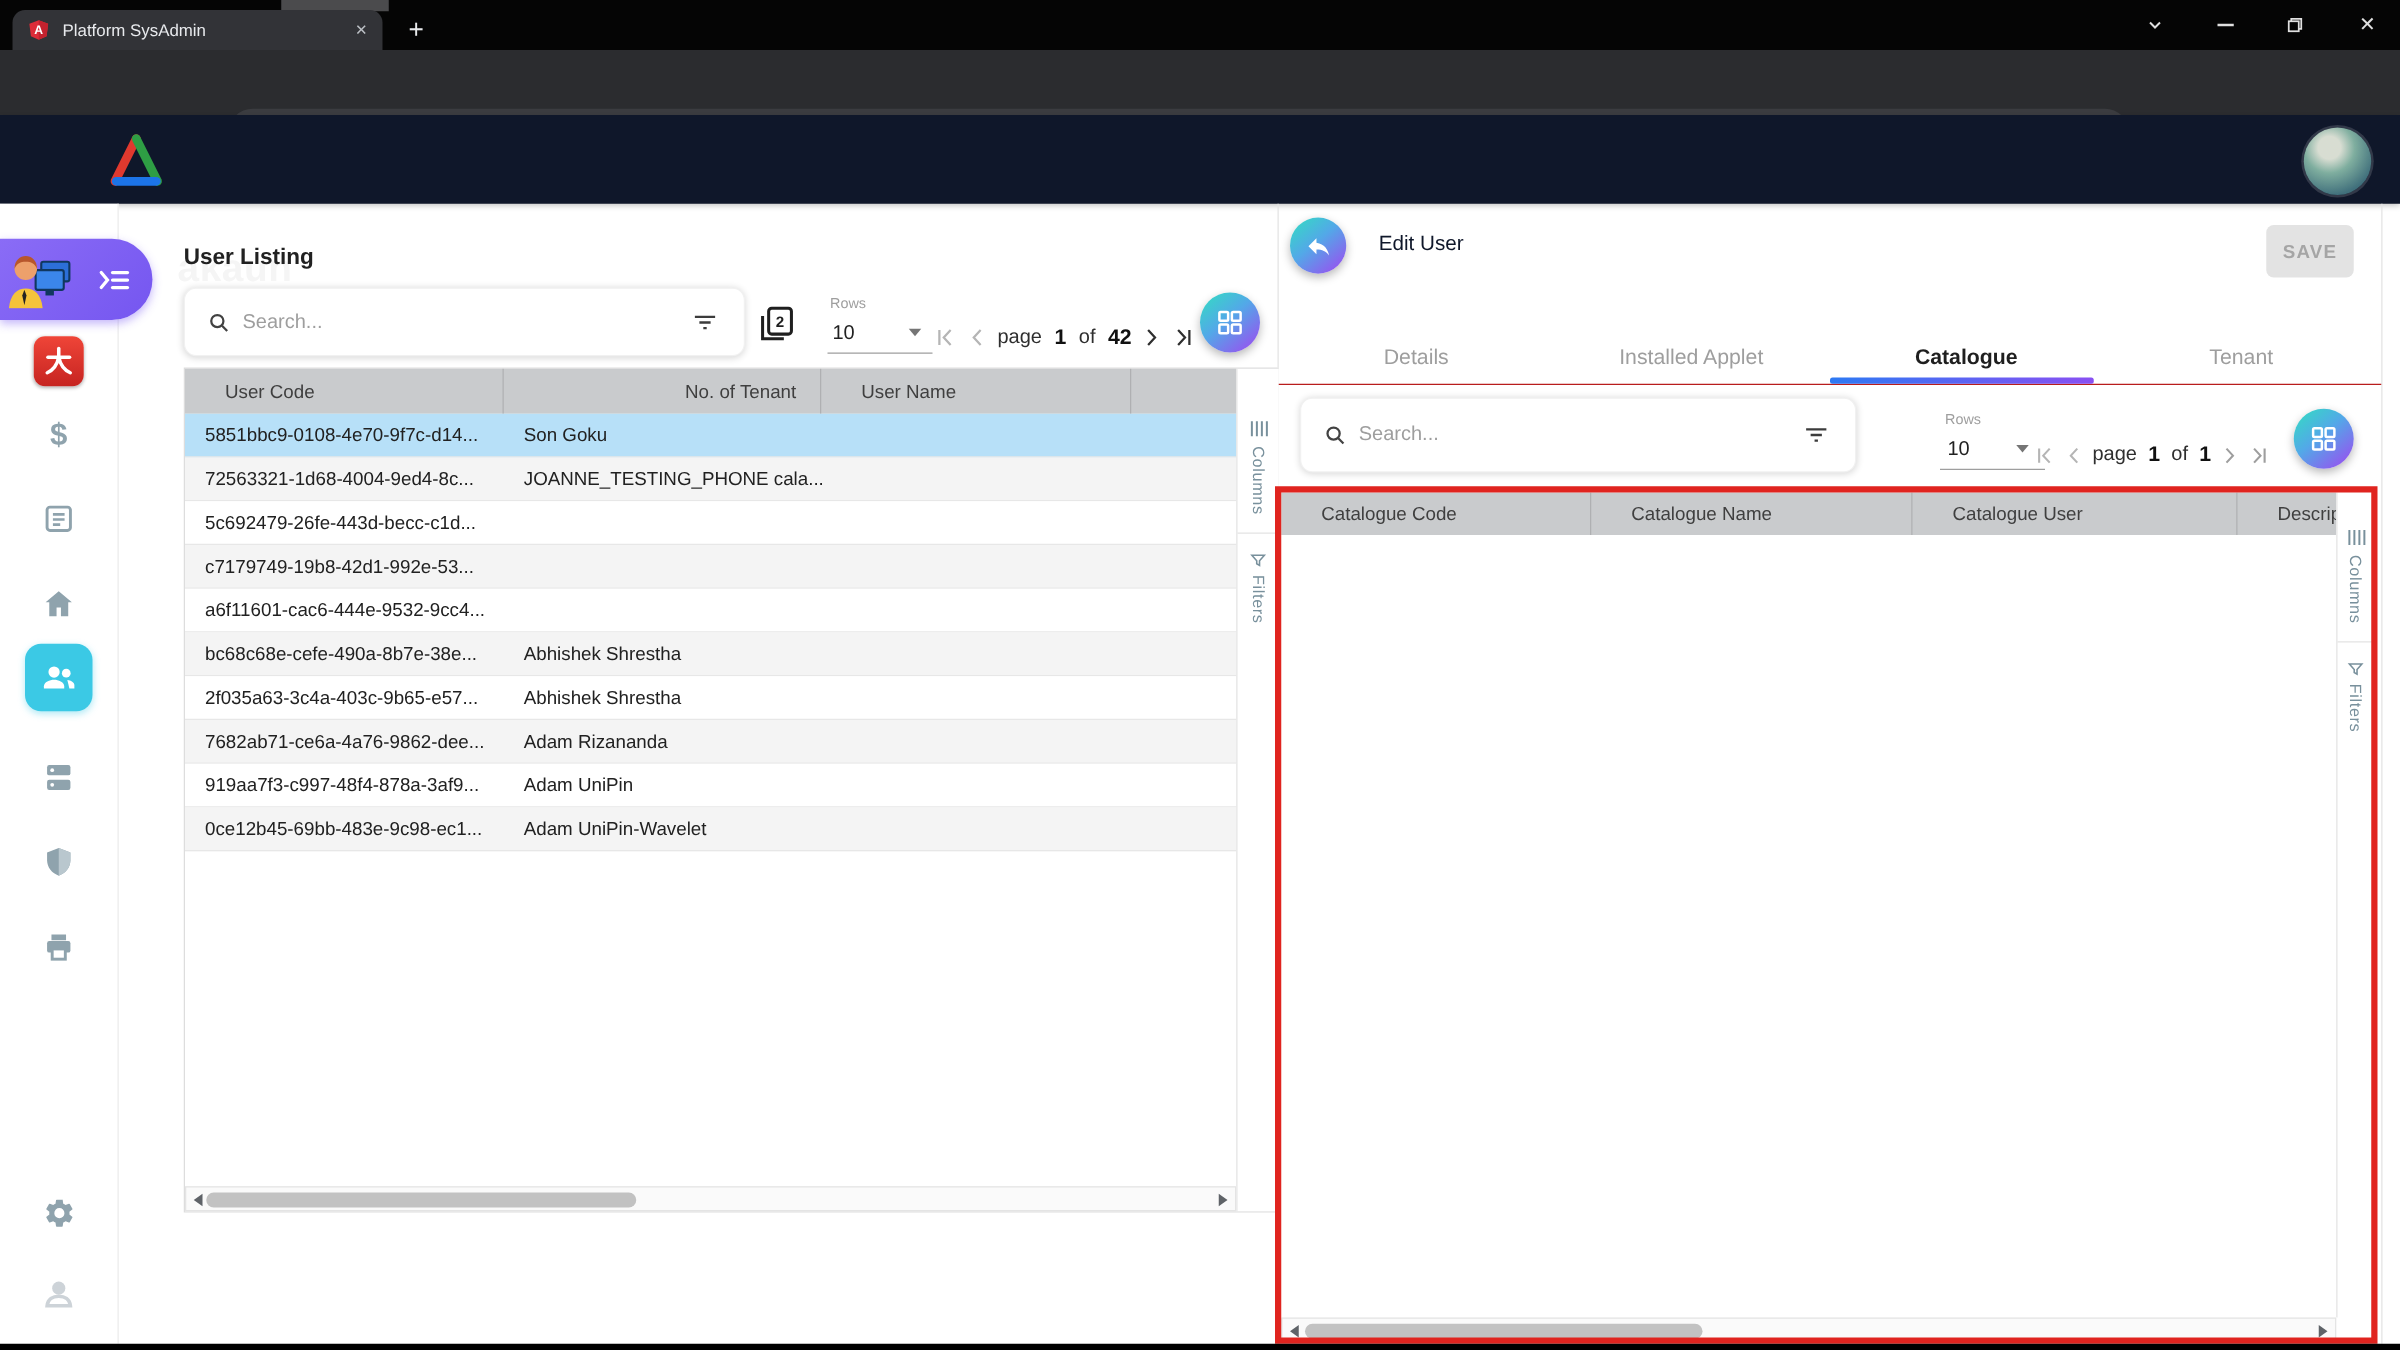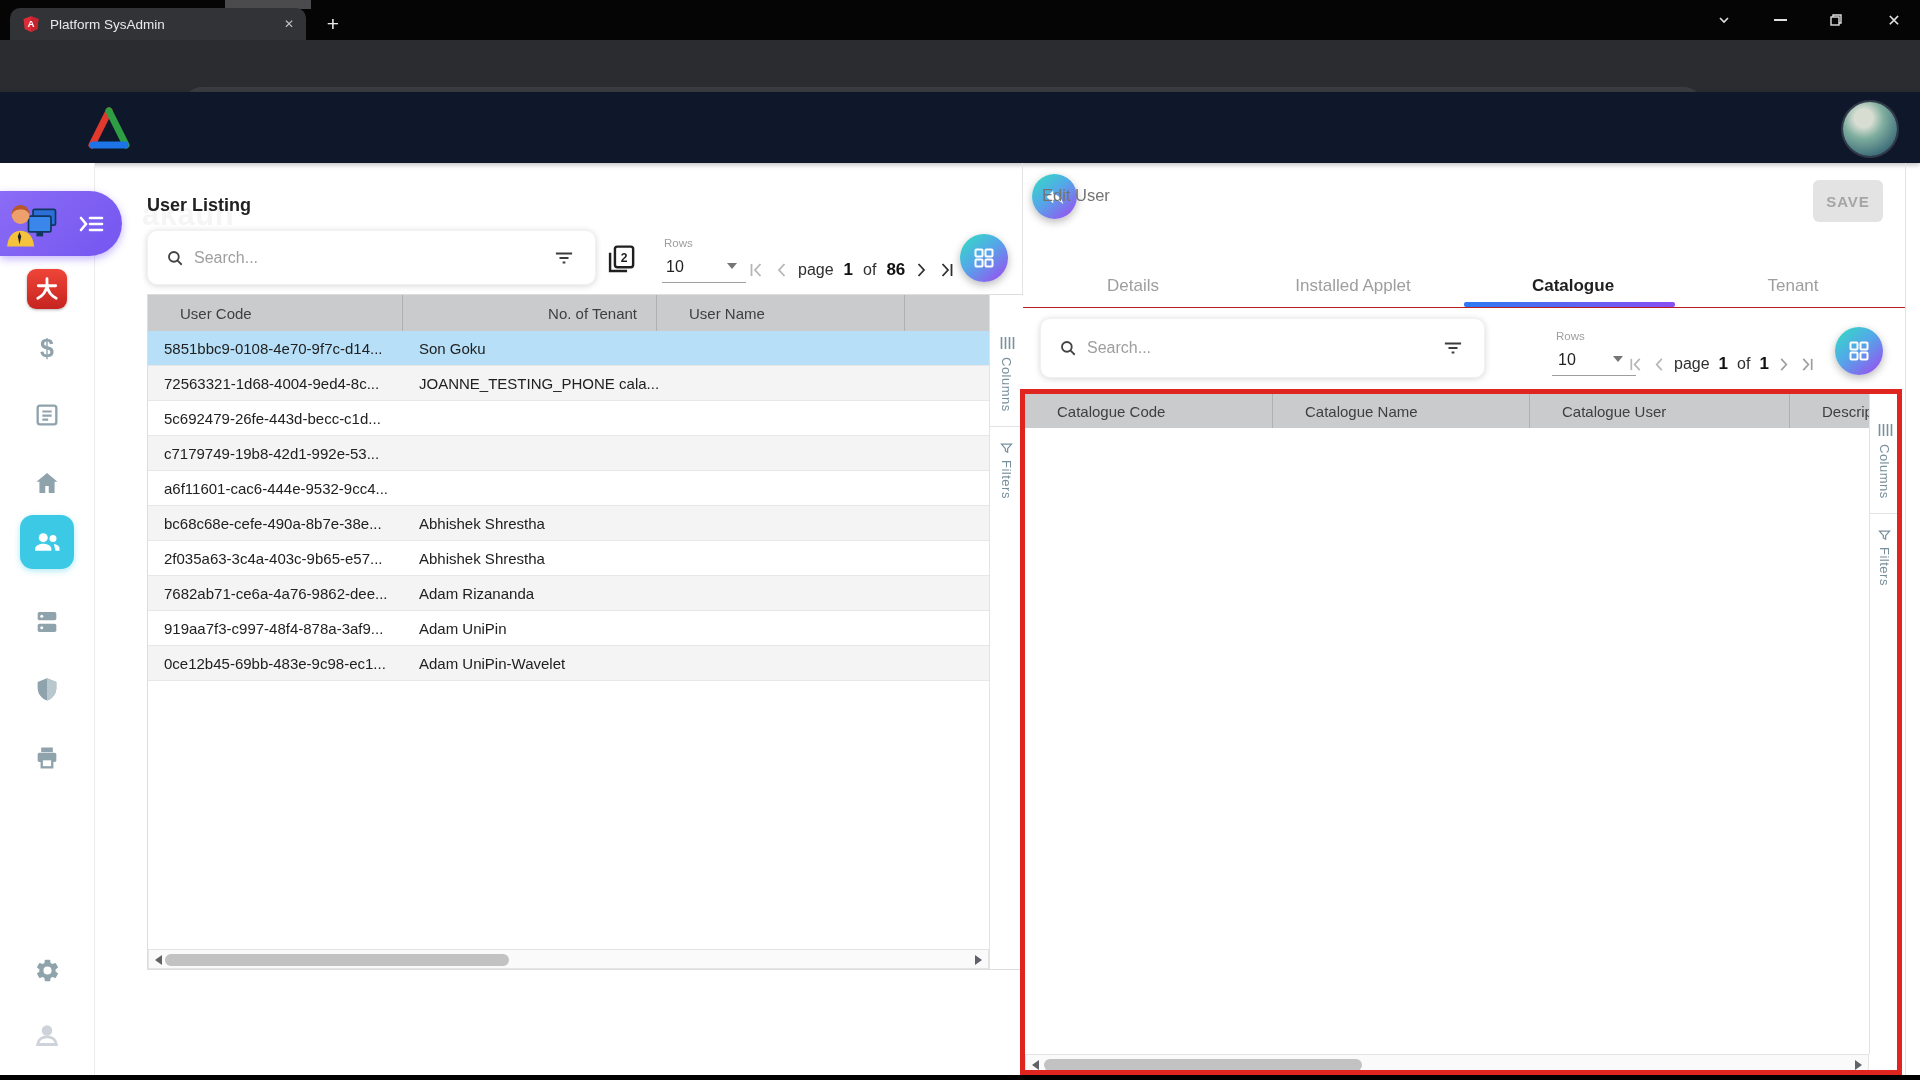--- a/index.html
+++ b/index.html
@@ -326,21 +326,21 @@
     <svg width="17" height="16" viewBox="0 0 16 16">
         <path d="M3 2v12" stroke="#b5b5b5" stroke-width="1.8"></path>
         <polyline points="12,2 6.5,8 12,14" fill="none" stroke="#b5b5b5" stroke-width="1.8"></polyline>
       </svg>
     <svg width="13" height="16" viewBox="0 0 12 16">
         <polyline points="9,2 3.5,8 9,14" fill="none" stroke="#b5b5b5" stroke-width="1.8"></polyline>
       </svg>
     <span class="pgword">page</span>
     <span class="pgnum">1</span>
     <span class="pgword">of</span>
-    <span class="pgnum">86</span>
+    <span class="pgnum">42</span>
     <svg width="13" height="16" viewBox="0 0 12 16">
         <polyline points="3,2 8.5,8 3,14" fill="none" stroke="#2f2f2f" stroke-width="1.8"></polyline>
       </svg>
     <svg width="17" height="16" viewBox="0 0 16 16">
         <polyline points="4,2 9.5,8 4,14" fill="none" stroke="#2f2f2f" stroke-width="1.8"></polyline>
         <path d="M13 2v12" stroke="#2f2f2f" stroke-width="1.8"></path>
       </svg>
   </div>
 
   <div class="ab roundbtn" style="left:960px;top:234px;">
@@ -423,21 +423,21 @@
       <div class="ab arrowR" style="right:6px;top:5px;"></div>
       <div class="thumb" style="left:16px;width:344px;"></div>
     </div>
   </div>
 
   <div class="ab roundbtn" style="left:1032px;top:174px;width:45px;height:45px;">
     <svg width="22" height="22" viewBox="0 0 24 24" fill="#fff">
         <path d="M10 9V5l-7 7 7 7v-4.1c5 0 8.5 1.6 11 5.1-1-5-4-10-11-11z"></path>
       </svg>
   </div>
-  <div class="ab" style="left:1042px;top:186px;font-size:16.5px;font-weight:500;color:#737373;">Edit User</div>
+  <div class="ab" style="left:1103px;top:186px;font-size:16.5px;font-weight:500;color:#0f172a;">Edit User</div>
   <div class="ab savebtn" style="left:1813px;top:180px;width:70px;height:42px;">SAVE</div>
 
   <div class="ab" style="left:1023px;top:264px;width:882px;height:43px;border-bottom:1px solid #b91c1c;display:flex;">
     <div class="tabitem flex" style="width:220px;justify-content:center;">Details</div>
     <div class="tabitem flex" style="width:220px;justify-content:center;">Installed Applet</div>
     <div class="tabitem active flex" style="width:220px;justify-content:center;">Catalogue</div>
     <div class="tabitem flex" style="width:220px;justify-content:center;">Tenant</div>
   </div>
   <div class="ab underline" style="left:1464px;top:302px;width:211px;height:5px;"></div>
 

